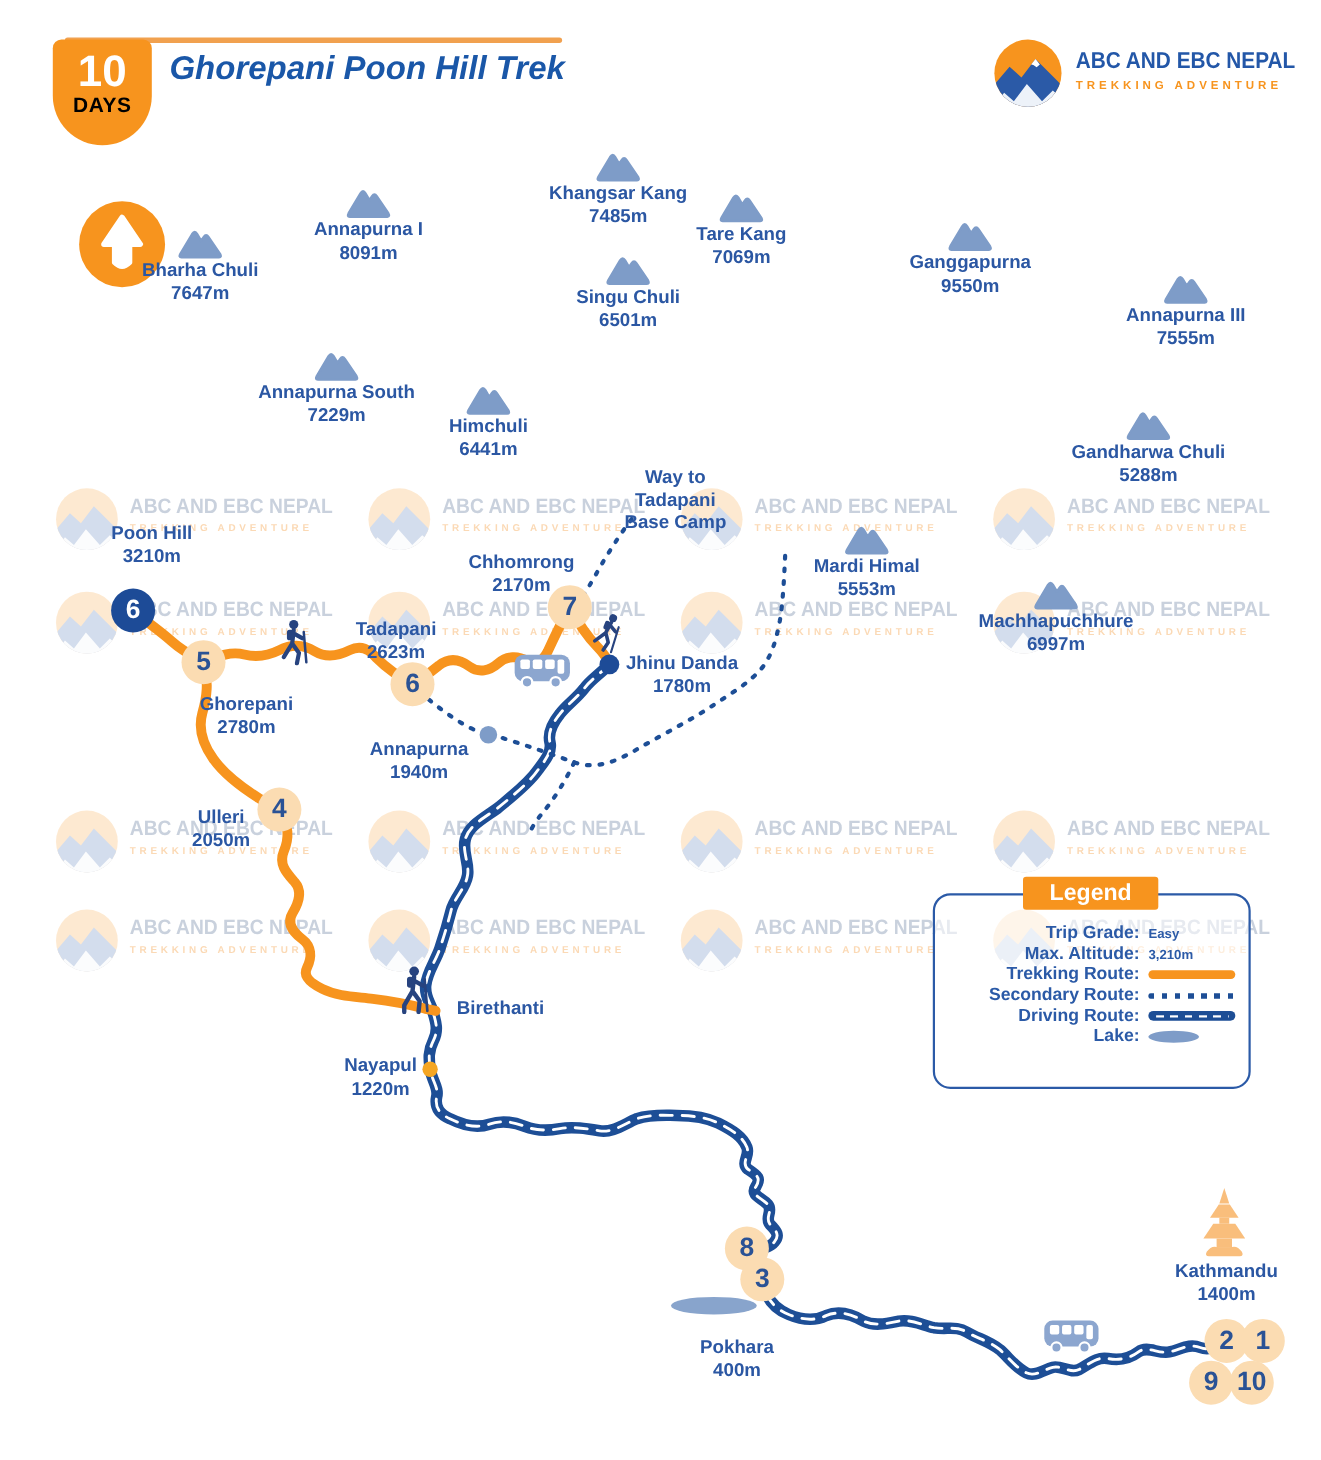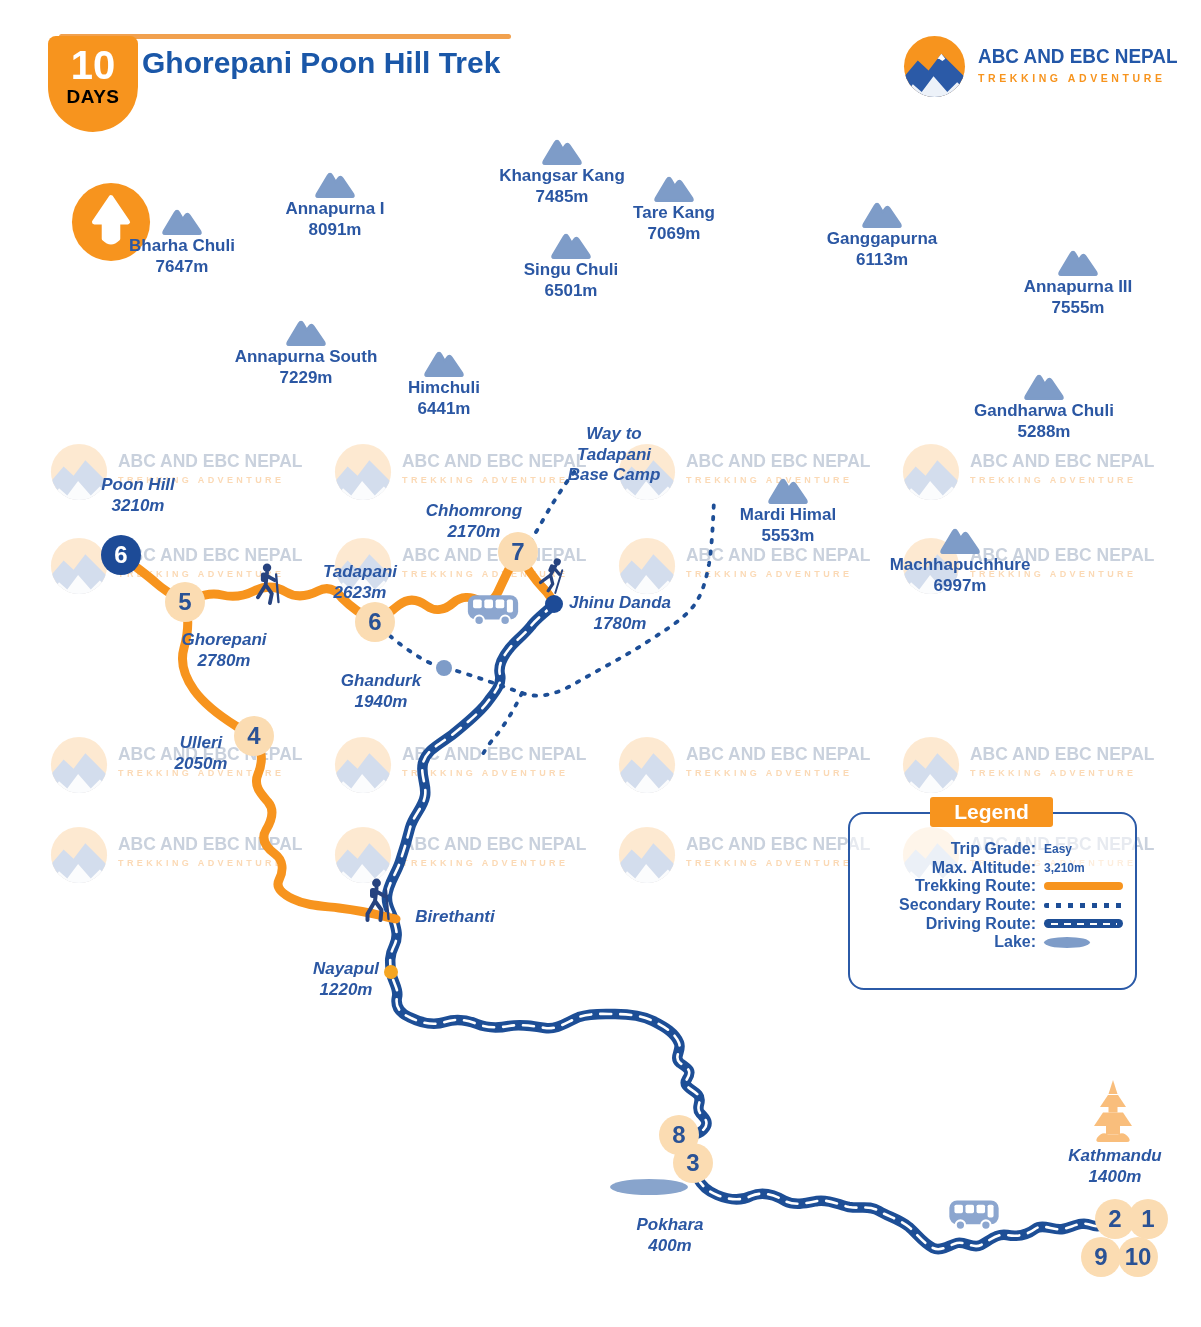--- a/index.html
+++ b/index.html
@@ -5,21 +5,21 @@
   html,body{margin:0;padding:0;background:#fff;}
   .canvas{position:relative;width:1201px;height:1327px;background:#fff;overflow:hidden;
           font-family:"Liberation Sans","DejaVu Sans",sans-serif;}
   
   .top-line{position:absolute;left:59px;top:34px;width:452px;height:5px;border-radius:3px;
             background:var(--c-topline);}
   .days-badge{position:absolute;left:48px;top:36px;width:90px;height:96px;background:var(--c-orange);
               border-radius:8px 8px 46px 46px;display:flex;flex-direction:column;align-items:center;}
   .days-num{color:#fff;font-size:40px;font-weight:700;margin-top:8px;line-height:42px;}
   .days-word{color:#000000;font-size:19px;font-weight:700;letter-spacing:.5px;line-height:22px;}
-  .map-title{position:absolute;left:142px;top:46px;font-size:30px;font-weight:800;color:var(--c-title);}
+  .map-title{position:absolute;left:154px;top:46px;font-size:30px;font-weight:800;color:var(--c-title);font-style:italic;}
   .logo{position:absolute;left:903px;top:35px;display:flex;align-items:flex-start;}
   .logo-mark{width:63px;height:63px;}
   .logo-text{margin-left:12px;margin-top:9px;}
   .logo-name{font-size:21px;font-weight:800;color:#2357A8;white-space:nowrap;
              transform:scaleX(.9);transform-origin:left;}
   .logo-tag{font-size:10.5px;font-weight:700;color:var(--c-orange);letter-spacing:3.6px;
             margin-top:4px;white-space:nowrap;}
   
   .wm{position:absolute;display:flex;align-items:flex-start;pointer-events:none;}
   .wm-logo{width:58px;height:58px;opacity:.20;}
@@ -32,21 +32,21 @@
   .routes{position:absolute;left:0;top:0;}
   .rt-trek{stroke:var(--c-orange);stroke-width:9;fill:none;stroke-linecap:round;stroke-linejoin:round;}
   .rt-drive{stroke:var(--c-route);stroke-width:10.5;fill:none;stroke-linecap:round;stroke-linejoin:round;}
   .rt-drive-dash{stroke:#fff;stroke-width:2.6;fill:none;stroke-linecap:round;stroke-dasharray:11 9;}
   .rt-sec{stroke:var(--c-route);stroke-width:3.8;fill:none;stroke-linecap:round;stroke-dasharray:2.5 9;}
   
   .mountain{position:absolute;width:220px;display:flex;flex-direction:column;align-items:center;}
   .m-icon svg{display:block;height:31px;}
   .m-name,.m-elev{font-size:17px;line-height:20.5px;font-weight:700;color:var(--c-label);text-align:center;}
   .place{position:absolute;width:240px;text-align:center;}
-  .p-line{font-size:17px;line-height:20.5px;font-weight:700;color:var(--c-label);font-style:italic;}
+  .p-line{font-size:17px;line-height:20.5px;font-weight:700;color:var(--c-label);}
   .wp{position:absolute;width:40px;height:40px;border-radius:50%;background:var(--c-peach);
       display:flex;align-items:center;justify-content:center;
       font-size:24px;font-weight:700;color:#2A5295;}
   .wp.dark{background:var(--c-navy);color:#fff;}
   .dot{position:absolute;border-radius:50%;}
   .feature{position:absolute;}
   .lake{position:absolute;background:var(--c-slate);border-radius:50%;opacity:.92;}
   
   .legend{position:absolute;left:848px;top:812px;width:285px;height:174px;
           background:rgba(255,255,255,.55);border:2px solid #2B5AA7;border-radius:16px;}
@@ -403,21 +403,21 @@
     <div class="m-elev">6501m</div>
   </div>
 
   <div class="mountain" style="left: 772px; top: 198px;">
     <span class="m-icon">
       <svg viewBox="0 0 40 30" style="width: 46px;">
             <path d="M3.5 28 Q1 28 2.6 25 L13 7.5 Q15.2 4 17.3 7.5 L20.8 13.5 L23.2 10 Q25.2 7 27.2 10 L37.4 25 Q39 28 36.6 28 Z" fill="#7E9CC8" stroke="#7E9CC8" stroke-width="2.2" stroke-linejoin="round"></path>
           </svg>
     </span>
     <div class="m-name">Ganggapurna</div>
-    <div class="m-elev">6113m</div>
+    <div class="m-elev">9550m</div>
   </div>
 
   <div class="mountain" style="left: 968px; top: 246px;">
     <span class="m-icon">
       <svg viewBox="0 0 40 30" style="width: 44px;">
             <path d="M3.5 28 Q1 28 2.6 25 L13 7.5 Q15.2 4 17.3 7.5 L20.8 13.5 L23.2 10 Q25.2 7 27.2 10 L37.4 25 Q39 28 36.6 28 Z" fill="#7E9CC8" stroke="#7E9CC8" stroke-width="2.2" stroke-linejoin="round"></path>
           </svg>
     </span>
     <div class="m-name">Annapurna III</div>
     <div class="m-elev">7555m</div>
@@ -493,21 +493,21 @@
         <div class="p-line">Chhomrong</div>
         <div class="p-line">2170m</div>
       </div>
 
   <div class="place" style="left: 500px; top: 593px;">
         <div class="p-line">Jhinu Danda</div>
         <div class="p-line">1780m</div>
       </div>
 
   <div class="place" style="left: 261px; top: 671px;">
-        <div class="p-line">Ghandurk</div>
+        <div class="p-line">Annapurna</div>
         <div class="p-line">1940m</div>
       </div>
 
   <div class="place" style="left: 81px; top: 733px;">
         <div class="p-line">Ulleri</div>
         <div class="p-line">2050m</div>
       </div>
 
   <div class="place" style="left: 335px; top: 907px;">
         <div class="p-line">Birethanti</div>

